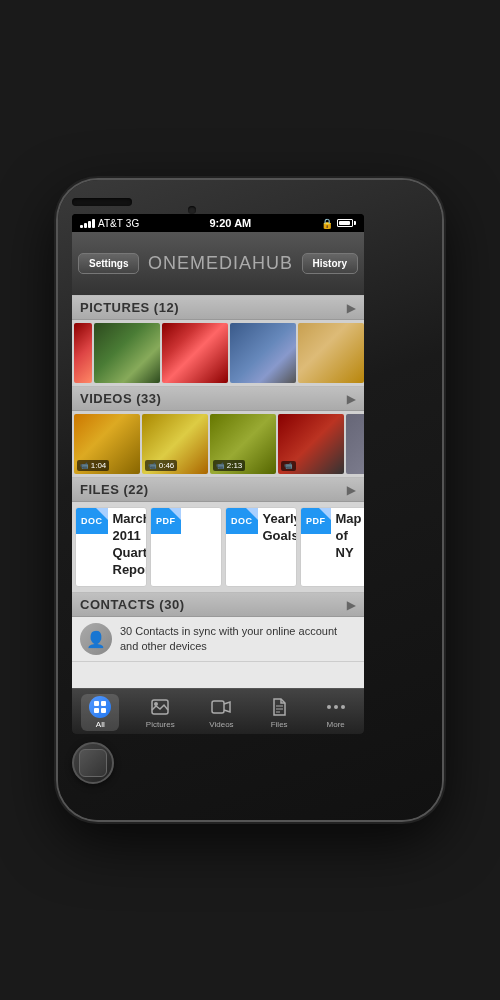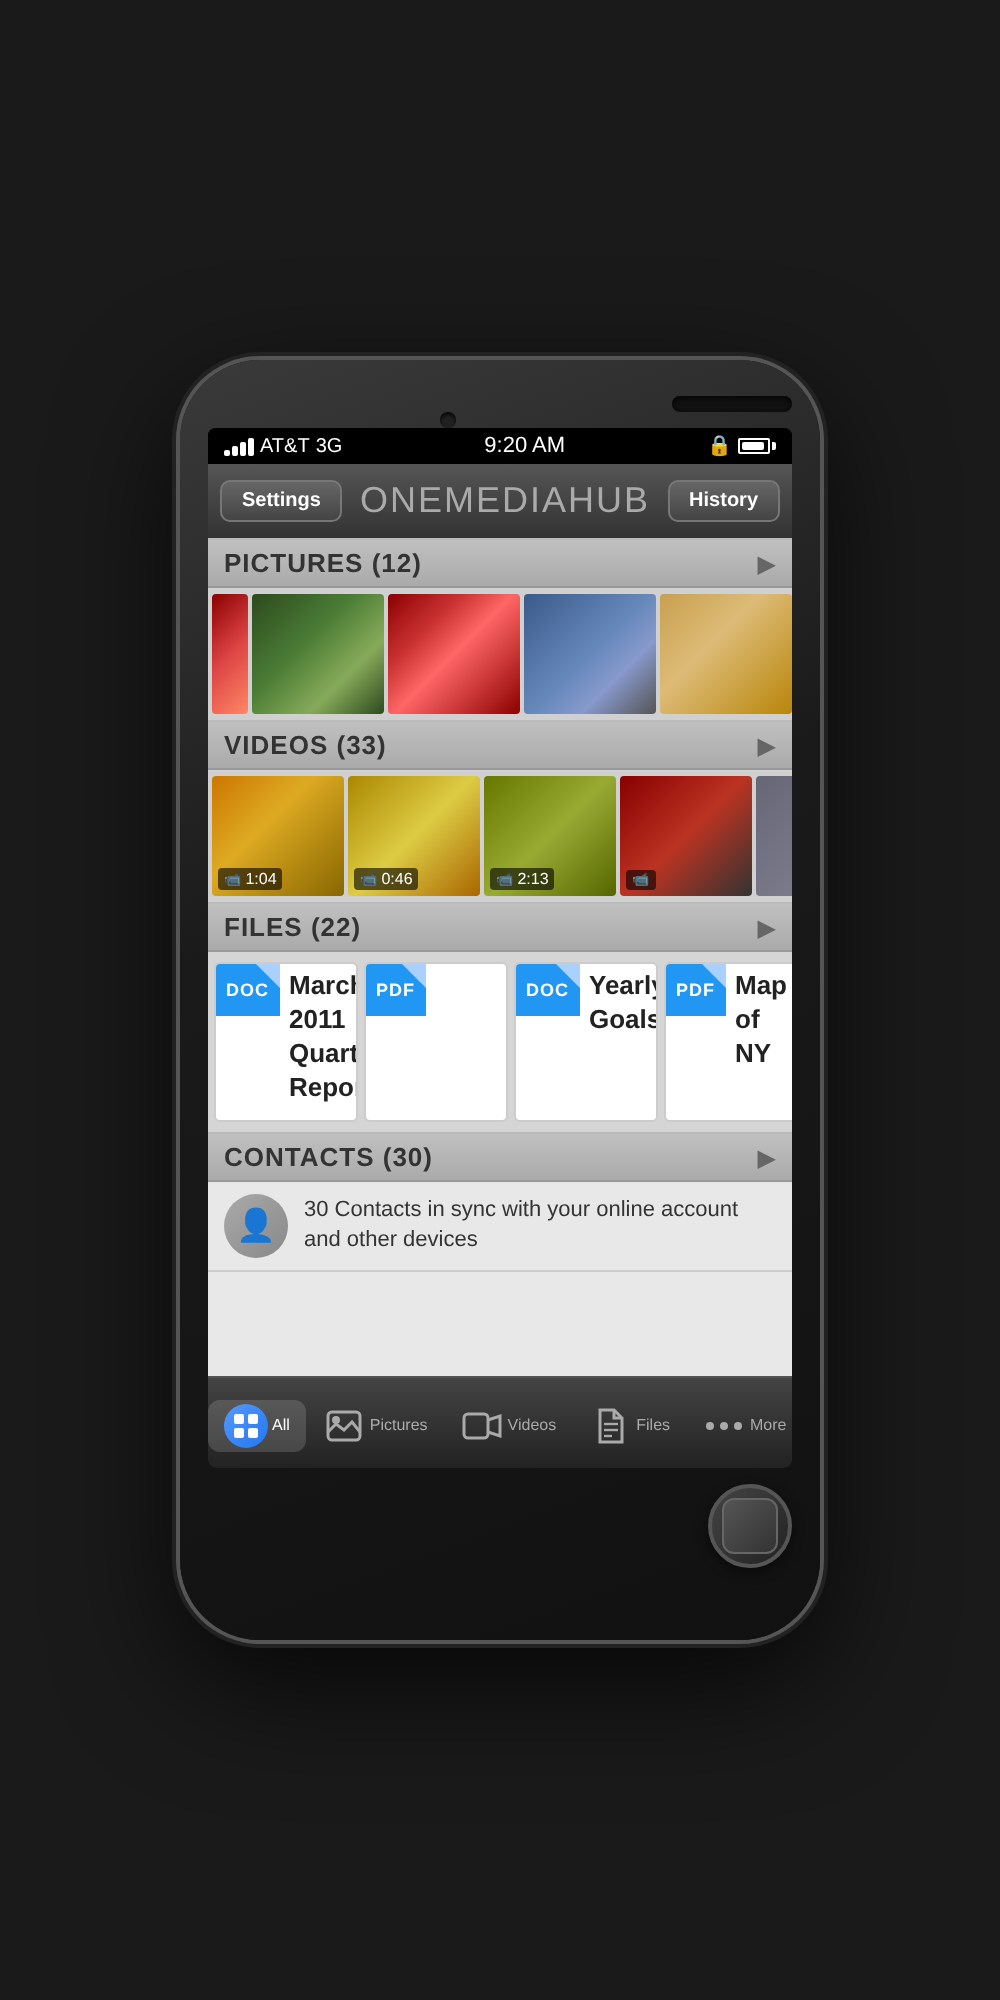--- a/index.html
+++ b/index.html
@@ -5,30 +5,30 @@
     * { box-sizing: border-box; margin: 0; padding: 0; }
     body {
       background: #1a1a1a;
       display: flex;
       justify-content: center;
       align-items: center;
       min-height: 100vh;
       font-family: -apple-system, 'Helvetica Neue', Arial, sans-serif;
     }
     .phone-outer {
-      width: 320px;
+      width: 384px;
       height: 640px;
       background: linear-gradient(160deg, #3a3a3a 0%, #1a1a1a 40%, #111 100%);
       border-radius: 40px;
       padding: 18px 14px;
       box-shadow: 0 0 0 2px #555, 0 0 0 4px #222, 0 20px 60px rgba(0,0,0,0.8);
       position: relative;
       display: flex;
       flex-direction: column;
-      align-items: flex-end;
+      align-items: flex-start;
     }
     .phone-speaker {
       width: 60px;
       height: 8px;
       background: #111;
       border-radius: 4px;
       margin-bottom: 8px;
       box-shadow: inset 0 1px 3px rgba(0,0,0,0.8);
     }
     .phone-camera {
@@ -54,30 +54,30 @@
       background: #000;
       color: #fff;
       font-size: 10px;
       padding: 3px 8px;
       display: flex;
       justify-content: space-between;
       align-items: center;
       min-height: 18px;
     }
     .status-left { display: flex; align-items: center; gap: 3px; }
-    .status-center { font-weight: 400; font-size: 11px; }
+    .status-center { font-weight: 700; font-size: 11px; }
     .status-right { display: flex; align-items: center; gap: 3px; }
     .signal-bars { display: flex; align-items: flex-end; gap: 1px; }
     .bar { background: #fff; border-radius: 1px; width: 3px; }
     .nav-bar {
       background: linear-gradient(to bottom, #555 0%, #333 100%);
       display: flex;
       align-items: center;
       justify-content: space-between;
-      padding: 8px 6px;
+      padding: 21px 6px;
       min-height: 34px;
     }
     .nav-btn {
       background: linear-gradient(to bottom, #666 0%, #444 100%);
       color: #fff;
       font-size: 10px;
       font-weight: 600;
       padding: 4px 10px;
       border-radius: 5px;
       border: 1px solid #777;
@@ -245,20 +245,21 @@
       background: linear-gradient(to bottom, #444 0%, #222 100%);
       display: flex;
       justify-content: space-around;
       align-items: center;
       padding: 4px 0 2px;
       min-height: 46px;
       border-top: 1px solid #555;
     }
     .tab-item {
       display: flex;
+      flex-direction: column;
       align-items: center;
       gap: 2px;
       cursor: pointer;
       padding: 2px 8px;
       border-radius: 6px;
     }
     .tab-item.active {
       background: rgba(255,255,255,0.15);
     }
     .tab-icon {

